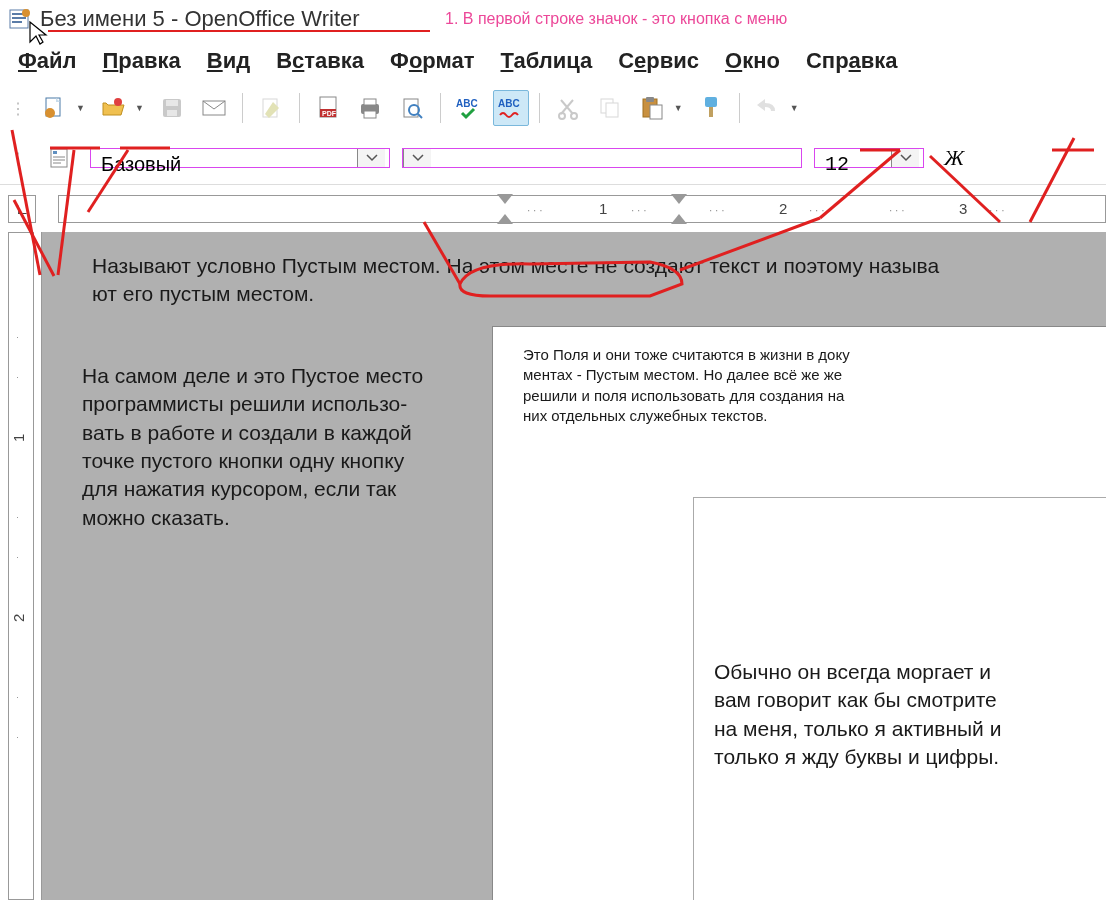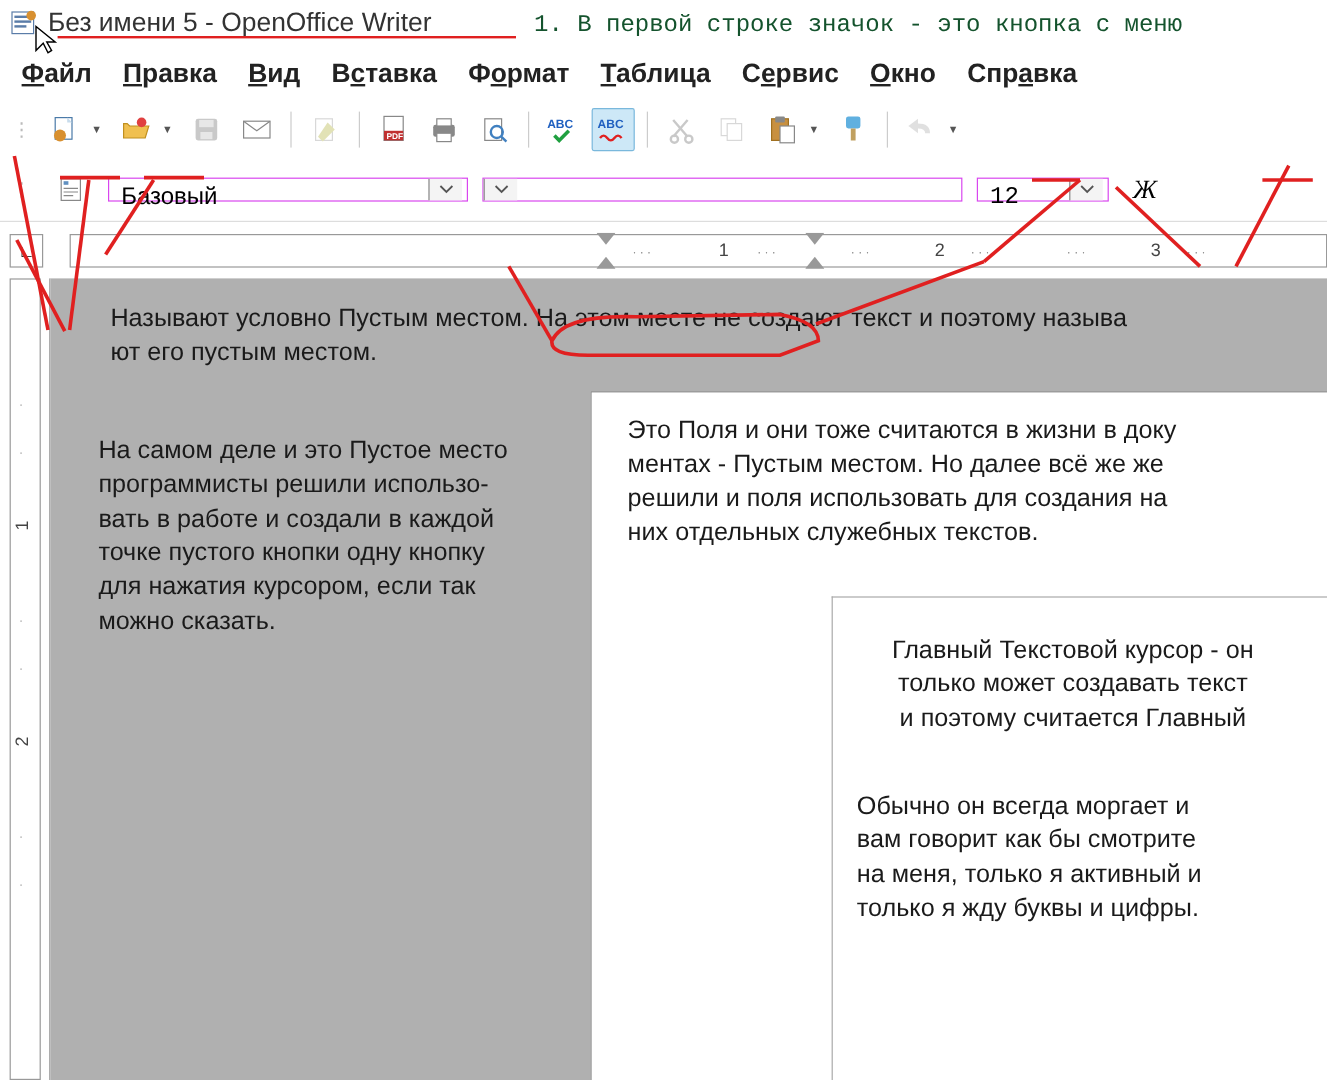--- a/index.html
+++ b/index.html
@@ -3,21 +3,21 @@
 <meta charset="utf-8">
 <style>
 * { box-sizing: border-box; margin: 0; padding: 0; }
 body { font-family: "Segoe UI", Tahoma, sans-serif; background: #fff; width: 1106px; height: 900px; overflow: hidden; position: relative; }
 
 .titlebar { display: flex; align-items: center; padding: 4px 8px; height: 38px; }
 .app-icon { width: 24px; height: 24px; margin-right: 8px; }
 .title-text { font-size: 22px; color: #333; }
 .title-underline { position: absolute; top: 30px; left: 48px; width: 382px; height: 2px; background: #e02020; }
 
-.annotation1 { position: absolute; top: 10px; left: 445px; color: #14532d; font-size: 20px; font-family: Liberation Mono, monospace; }
+.annotation1 { position: absolute; top: 10px; left: 445px; color: #ec4899; font-size: 16px; }
 .annotation2 { position: absolute; top: 270px; left: 78px; color: #3030c0; font-size: 20px; }
 
 .menubar { display: flex; gap: 26px; padding: 10px 18px; font-size: 22px; color: #222; }
 .menu-item { cursor: pointer; font-weight: bold; }
 .menu-item .ul { text-decoration: underline; }
 
 .toolbar1 { display: flex; align-items: center; gap: 6px; padding: 4px 10px; height: 48px; }
 .tbtn { width: 36px; height: 36px; display: flex; align-items: center; justify-content: center; border: 1px solid transparent; border-radius: 2px; cursor: pointer; }
 .tbtn.active { background: #cde8f7; border-color: #7ab8dc; }
 .tbtn.disabled { opacity: 0.45; cursor: default; }
@@ -272,28 +272,25 @@
     <div class="gray-text" style="left:50px;top:20px;width:960px;white-space:pre-line">Называют условно Пустым местом. На этом месте не создают текст и поэтому называ
 ют его пустым местом.</div>
     <div class="gray-text" style="left:40px;top:130px;width:400px;white-space:pre-line">На самом деле и это Пустое место
 программисты решили использо-
 вать в работе и создали в каждой
 точке пустого кнопки одну кнопку
 для нажатия курсором, если так
 можно сказать.</div>
 
     <div class="page" style="left:450px;top:94px;width:700px;height:700px">
-      <div class="gray-text" style="left:30px;top:18px;width:550px;white-space:pre-line;font-size:21px">Это Поля и они тоже считаются в жизни в доку
+      <div class="gray-text" style="left:30px;top:18px;width:550px;white-space:pre-line;font-size:15px">Это Поля и они тоже считаются в жизни в доку
 ментах - Пустым местом. Но далее всё же же
 решили и поля использовать для создания на
 них отдельных служебных текстов.</div>
       <div style="position:absolute;left:200px;top:170px;width:500px;height:500px;border-left:1px solid #aaa;border-top:1px solid #aaa">
-        <div class="gray-text" style="left:20px;top:30px;width:360px;white-space:pre-line;text-align:center">Главный Текстовой курсор - он
-только может создавать текст
-и поэтому считается Главный</div>
         <div class="gray-text" style="left:20px;top:160px;width:360px;white-space:pre-line;">Обычно он всегда моргает и
 вам говорит как бы смотрите
 на меня, только я активный и
 только я жду буквы и цифры.</div>
       </div>
     </div>
   </div>
 </div>
 
 <svg style="position:absolute;left:0;top:0;pointer-events:none" width="1106" height="900">

